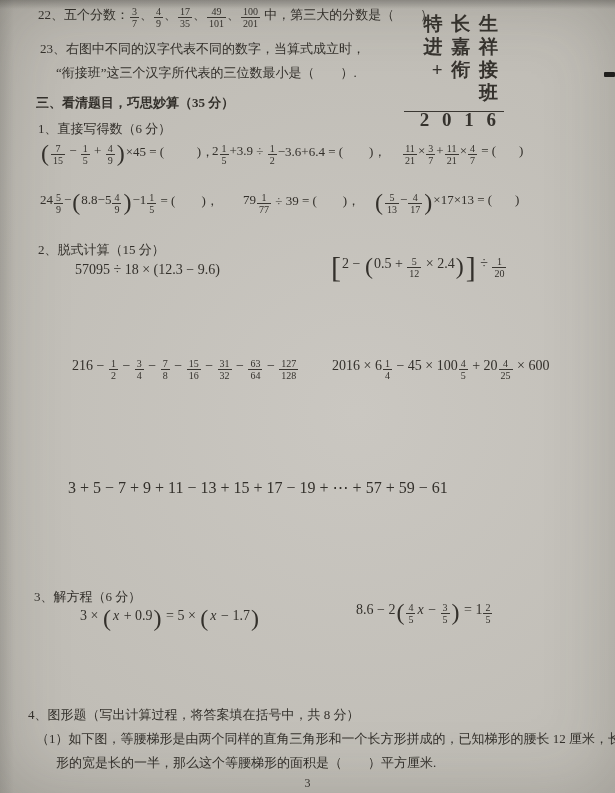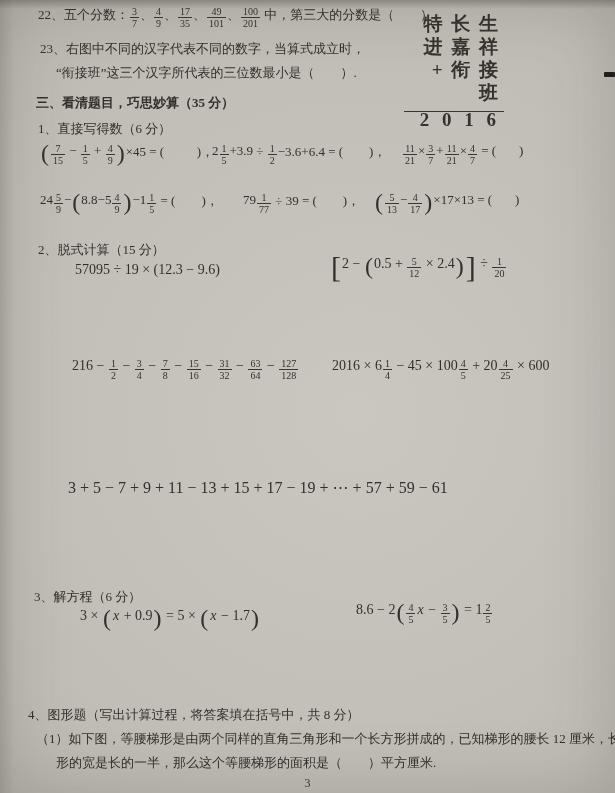--- a/index.html
+++ b/index.html
@@ -60,21 +60,21 @@
   <div class="mline" style="left:40px;top:143px;height:40px;"><span class="bigp">(</span><span class="frac"><span class="fn">7</span><span class="fd">15</span></span> − <span class="frac"><span class="fn">1</span><span class="fd">5</span></span> + <span class="frac"><span class="fn">4</span><span class="fd">9</span></span><span class="bigp">)</span>×45 = (          )，</div>
   <div class="mline" style="left:212px;top:143px;height:40px;"><span class="whole">2</span><span class="frac"><span class="fn">1</span><span class="fd">5</span></span>+3.9 ÷ <span class="frac"><span class="fn">1</span><span class="fd">2</span></span>−3.6+6.4 = (        )，</div>
   <div class="mline" style="left:402px;top:143px;height:40px;"><span class="frac"><span class="fn">11</span><span class="fd">21</span></span>×<span class="frac"><span class="fn">3</span><span class="fd">7</span></span>+<span class="frac"><span class="fn">11</span><span class="fd">21</span></span>×<span class="frac"><span class="fn">4</span><span class="fd">7</span></span> = (       )</div>
 
   <div class="mline" style="left:40px;top:192px;height:40px;"><span class="whole">24</span><span class="frac"><span class="fn">5</span><span class="fd">9</span></span>−<span class="bigp">(</span>8.8−<span class="whole">5</span><span class="frac"><span class="fn">4</span><span class="fd">9</span></span><span class="bigp">)</span>−<span class="whole">1</span><span class="frac"><span class="fn">1</span><span class="fd">5</span></span> = (        )，</div>
   <div class="mline" style="left:243px;top:192px;height:40px;"><span class="whole">79</span><span class="frac"><span class="fn">1</span><span class="fd">77</span></span> ÷ 39 = (        )，</div>
   <div class="mline" style="left:374px;top:192px;height:40px;"><span class="bigp">(</span><span class="frac"><span class="fn">5</span><span class="fd">13</span></span>−<span class="frac"><span class="fn">4</span><span class="fd">17</span></span><span class="bigp">)</span>×17×13 = (       )</div>
 
   <div class="tline" style="left:38px;top:241px;">2、脱式计算（15 分）</div>
 
-  <div class="mline" style="left:75px;top:262px;height:26px;font-size:14px;">57095 ÷ 19 × (12.3 − 9.6)</div>
+  <div class="mline" style="left:75px;top:262px;height:26px;font-size:14px;">57095 ÷ 18 × (12.3 − 9.6)</div>
   <div class="mline" style="left:330px;top:256px;height:46px;font-size:14px;"><span class="bigb">[</span>2 − <span class="bigp">(</span>0.5 + <span class="frac"><span class="fn">5</span><span class="fd">12</span></span> × 2.4<span class="bigp">)</span><span class="bigb">]</span> ÷ <span class="frac"><span class="fn">1</span><span class="fd">20</span></span></div>
   <div class="mline" style="left:72px;top:358px;height:40px;font-size:14px;">216 − <span class="frac"><span class="fn">1</span><span class="fd">2</span></span> − <span class="frac"><span class="fn">3</span><span class="fd">4</span></span> − <span class="frac"><span class="fn">7</span><span class="fd">8</span></span> − <span class="frac"><span class="fn">15</span><span class="fd">16</span></span> − <span class="frac"><span class="fn">31</span><span class="fd">32</span></span> − <span class="frac"><span class="fn">63</span><span class="fd">64</span></span> − <span class="frac"><span class="fn">127</span><span class="fd">128</span></span></div>
   <div class="mline" style="left:332px;top:358px;height:40px;font-size:14px;">2016 × <span class="whole">6</span><span class="frac"><span class="fn">1</span><span class="fd">4</span></span> − 45 × <span class="whole">100</span><span class="frac"><span class="fn">4</span><span class="fd">5</span></span> + <span class="whole">20</span><span class="frac"><span class="fn">4</span><span class="fd">25</span></span> × 600</div>
   <div class="mline" style="left:68px;top:478px;height:26px;font-size:16px;">3 + 5 − 7 + 9 + 11 − 13 + 15 + 17 − 19 + ⋯ + 57 + 59 − 61</div>
 
   <div class="tline" style="left:34px;top:588px;">3、解方程（6 分）</div>
 
   <div class="mline" style="left:80px;top:608px;height:30px;font-size:14px;">3 × <span class="bigp">(</span><span class="mi">x</span> + 0.9<span class="bigp">)</span> = 5 × <span class="bigp">(</span><span class="mi">x</span> − 1.7<span class="bigp">)</span></div>
   <div class="mline" style="left:356px;top:602px;height:42px;font-size:14px;">8.6 − 2<span class="bigp">(</span><span class="frac"><span class="fn">4</span><span class="fd">5</span></span><span class="mi">x</span> − <span class="frac"><span class="fn">3</span><span class="fd">5</span></span><span class="bigp">)</span> = <span class="whole">1</span><span class="frac"><span class="fn">2</span><span class="fd">5</span></span></div>
 

